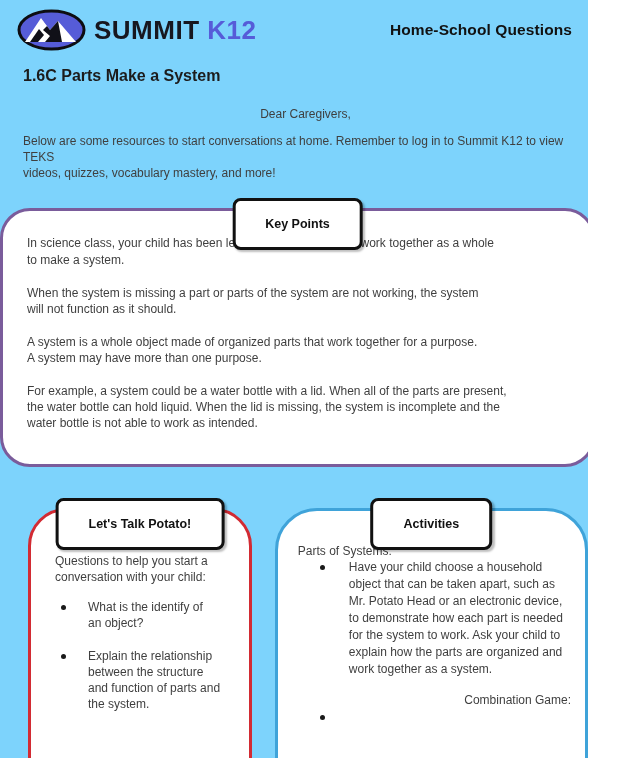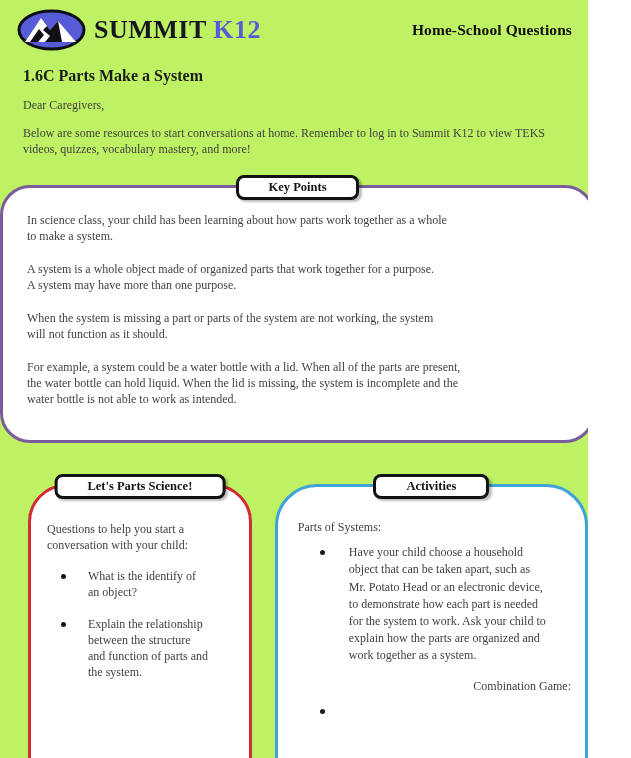--- a/index.html
+++ b/index.html
@@ -1,20 +1,20 @@
 <!DOCTYPE html>
 <html><head>
 <meta charset="utf-8">
 <style>
   html,body{margin:0;padding:0;background:#fff;}
   .page{
     position:relative;
     width:588px;height:758px;
-    background:#bef264;
-    font-family:Liberation Serif, serif;
+    background:#7dd3fc;
+    font-family:Liberation Sans, sans-serif;
     color:#3f3f3f;
     overflow:hidden;
     box-sizing:border-box;
   }
   
   .header{
     display:flex;align-items:center;justify-content:space-between;
     padding:9px 16px 0 17px;
   }
   .logo{display:flex;align-items:center;gap:8px;}
@@ -26,28 +26,28 @@
   .logo-text .k12{color:#565cd8;}
   .header-title{
     font-weight:bold;font-size:15.5px;color:#111;
     letter-spacing:.1px;
   }
   
   .doc-title{
     margin:16px 3px 0 23px;
     font-size:16px;font-weight:bold;color:#1c1c1c;
   }
-  .greeting{margin:13px 0 0 23px;font-size:12px;}
+  .greeting{margin:22px 0 0 23px;font-size:12px;text-align:center;}
   .intro{margin:13px 0 0 23px;font-size:12px;line-height:1.32;white-space:pre-line;}
   
   .labeled-box{position:relative;box-sizing:border-box;background:#fff;}
   .box-label{
     position:absolute;top:-13px;left:50%;transform:translateX(-50%);
     background:#fff;border:3px solid #111;border-radius:8px;
-    padding:2px 30px;font-weight:bold;font-size:12.5px;color:#111;
+    padding:16px 30px;font-weight:bold;font-size:12.5px;color:#111;
     white-space:nowrap;box-shadow:2px 2px 2px rgba(0,0,0,.25);
     z-index:2;
   }
   
   .keypoints{
     margin:27px auto 0;
     width:595px;min-height:235px;
     border:3px solid #7a5c9b;border-radius:30px;
     padding:24px 20px 16px 24px;
   }
@@ -61,33 +61,33 @@
   .talk-box{
     width:237px;min-height:313px;
     border:3px solid #d22b33;border-radius:38px;
     padding:34px 10px 14px 16px;
   }
   .activities-box{
     width:332px;min-height:318px;
     border:3.5px solid #3fa3d9;border-radius:42px;
     padding:32px 14px 14px 20px;
   }
-  .col-text{font-size:12px;line-height:1.34;white-space:pre-line;margin:0;}
+  .col-text{font-size:12px;line-height:1.34;white-space:pre-line;margin:8px;}
   .bullets{margin:14px 0 0 0;padding:0;list-style:none;}
   .bullets li{
     display:flex;margin:0 0 16px 0;
   }
   .bullets .dot{
     flex:0 0 auto;width:5px;height:5px;border-radius:50%;
     background:#1a1a1a;margin:6px 0 0 14px;
   }
   .bullets .b-text{
     margin-left:22px;font-size:12px;line-height:1.34;white-space:pre-line;
   }
-  .activities-box .bullets{margin-top:9px;}
+  .activities-box .bullets{margin-top:0;}
   .activities-box .bullets li{margin-bottom:6px;}
   .activities-box .bullets .dot{margin-left:22px;}
   .activities-box .bullets .b-text{margin-left:24px;line-height:1.42;}
   .act-heading{margin:0;font-size:12px;line-height:1.34;}
   .act-section + .act-section{margin-top:14px;text-align:right;}
 </style>
 </head>
 <body>
 
 <div class="page">
@@ -109,33 +109,33 @@
 
   <div class="doc-title">1.6C Parts Make a System</div>
   <p class="greeting">Dear Caregivers,</p>
   <p class="intro">Below are some resources to start conversations at home. Remember to log in to Summit K12 to view TEKS
 videos, quizzes, vocabulary mastery, and more!</p>
 
   <section class="labeled-box keypoints">
     <div class="box-label">Key Points</div>
     <p>In science class, your child has been learning about how parts work together as a whole
 to make a system.</p>
+    <p>When the system is missing a part or parts of the system are not working, the system
+will not function as it should.</p>
     <p>A system is a whole object made of organized parts that work together for a purpose.
 A system may have more than one purpose.</p>
-    <p>When the system is missing a part or parts of the system are not working, the system
-will not function as it should.</p>
     <p>For example, a system could be a water bottle with a lid. When all of the parts are present,
 the water bottle can hold liquid. When the lid is missing, the system is incomplete and the
 water bottle is not able to work as intended.</p>
   </section>
 
   <div class="columns">
 
     <section class="labeled-box talk-box">
-      <div class="box-label">Let's Parts Science!</div>
+      <div class="box-label">Let's Talk Potato!</div>
       <p class="col-text">Questions to help you start a
 conversation with your child:</p>
       <ul class="bullets">
         <li>
             <span class="dot"></span>
             <span class="b-text">What is the identify of
 an object?</span>
           </li>
         <li>
             <span class="dot"></span>

